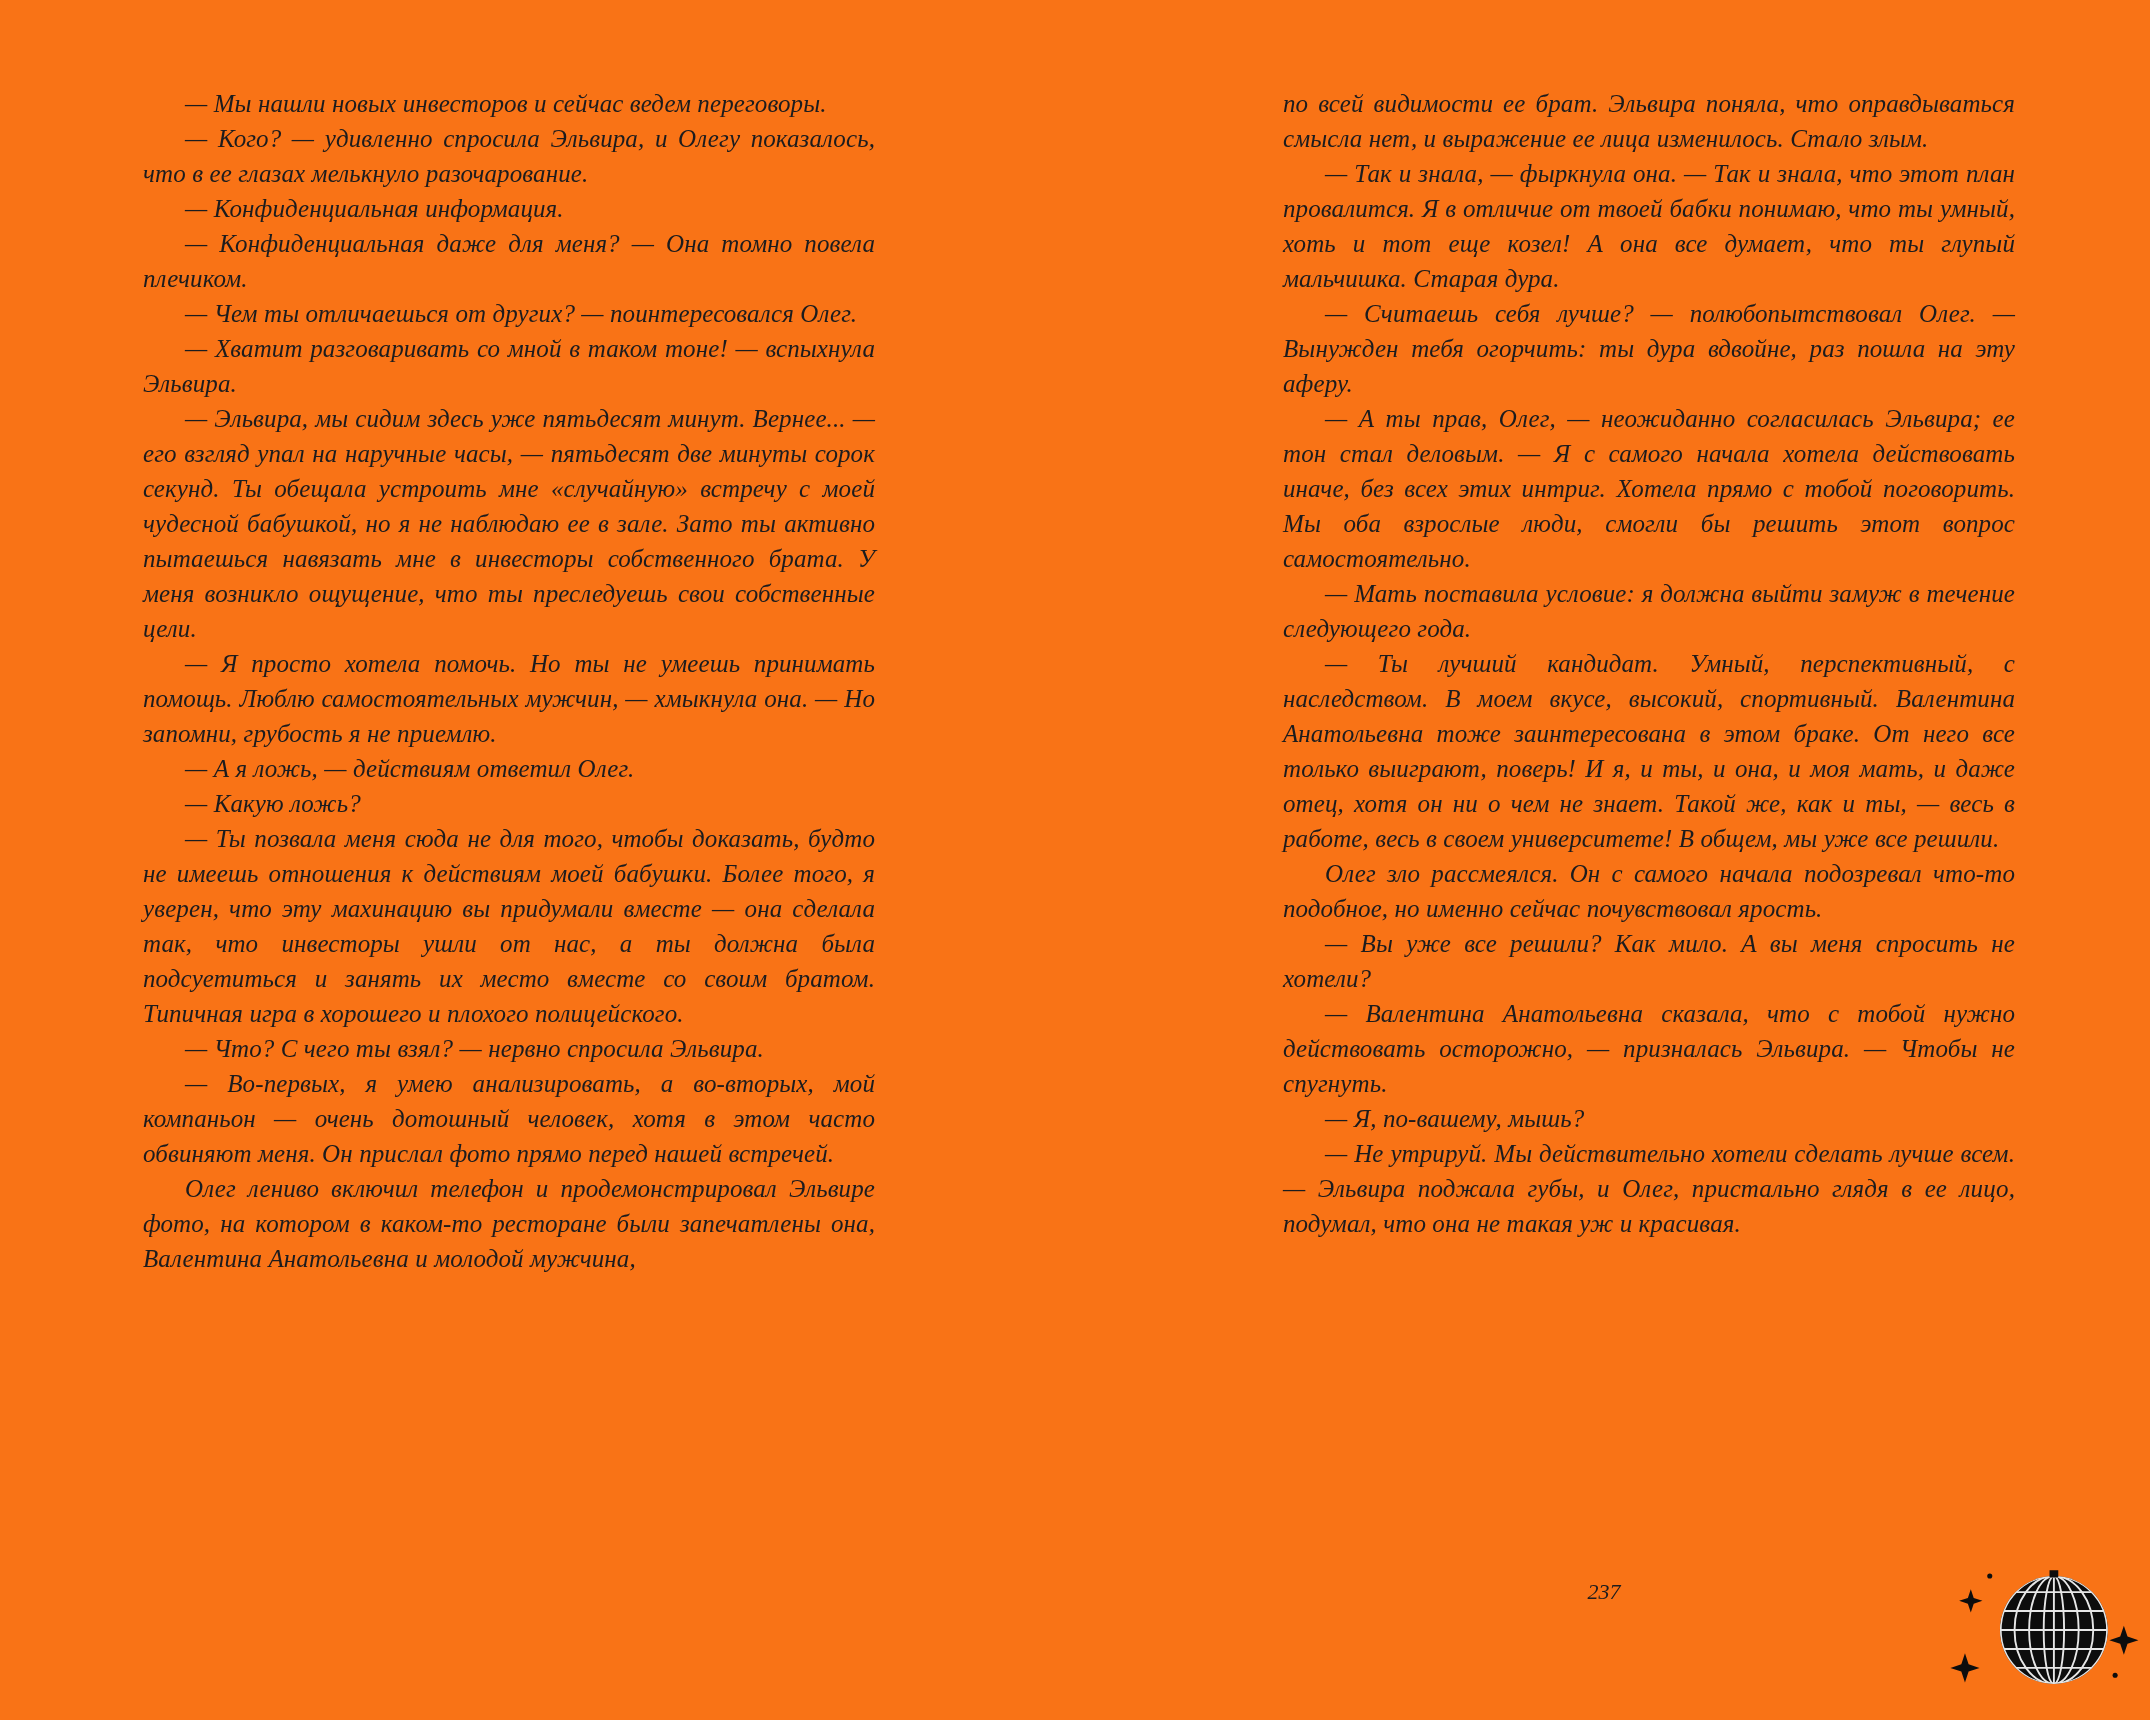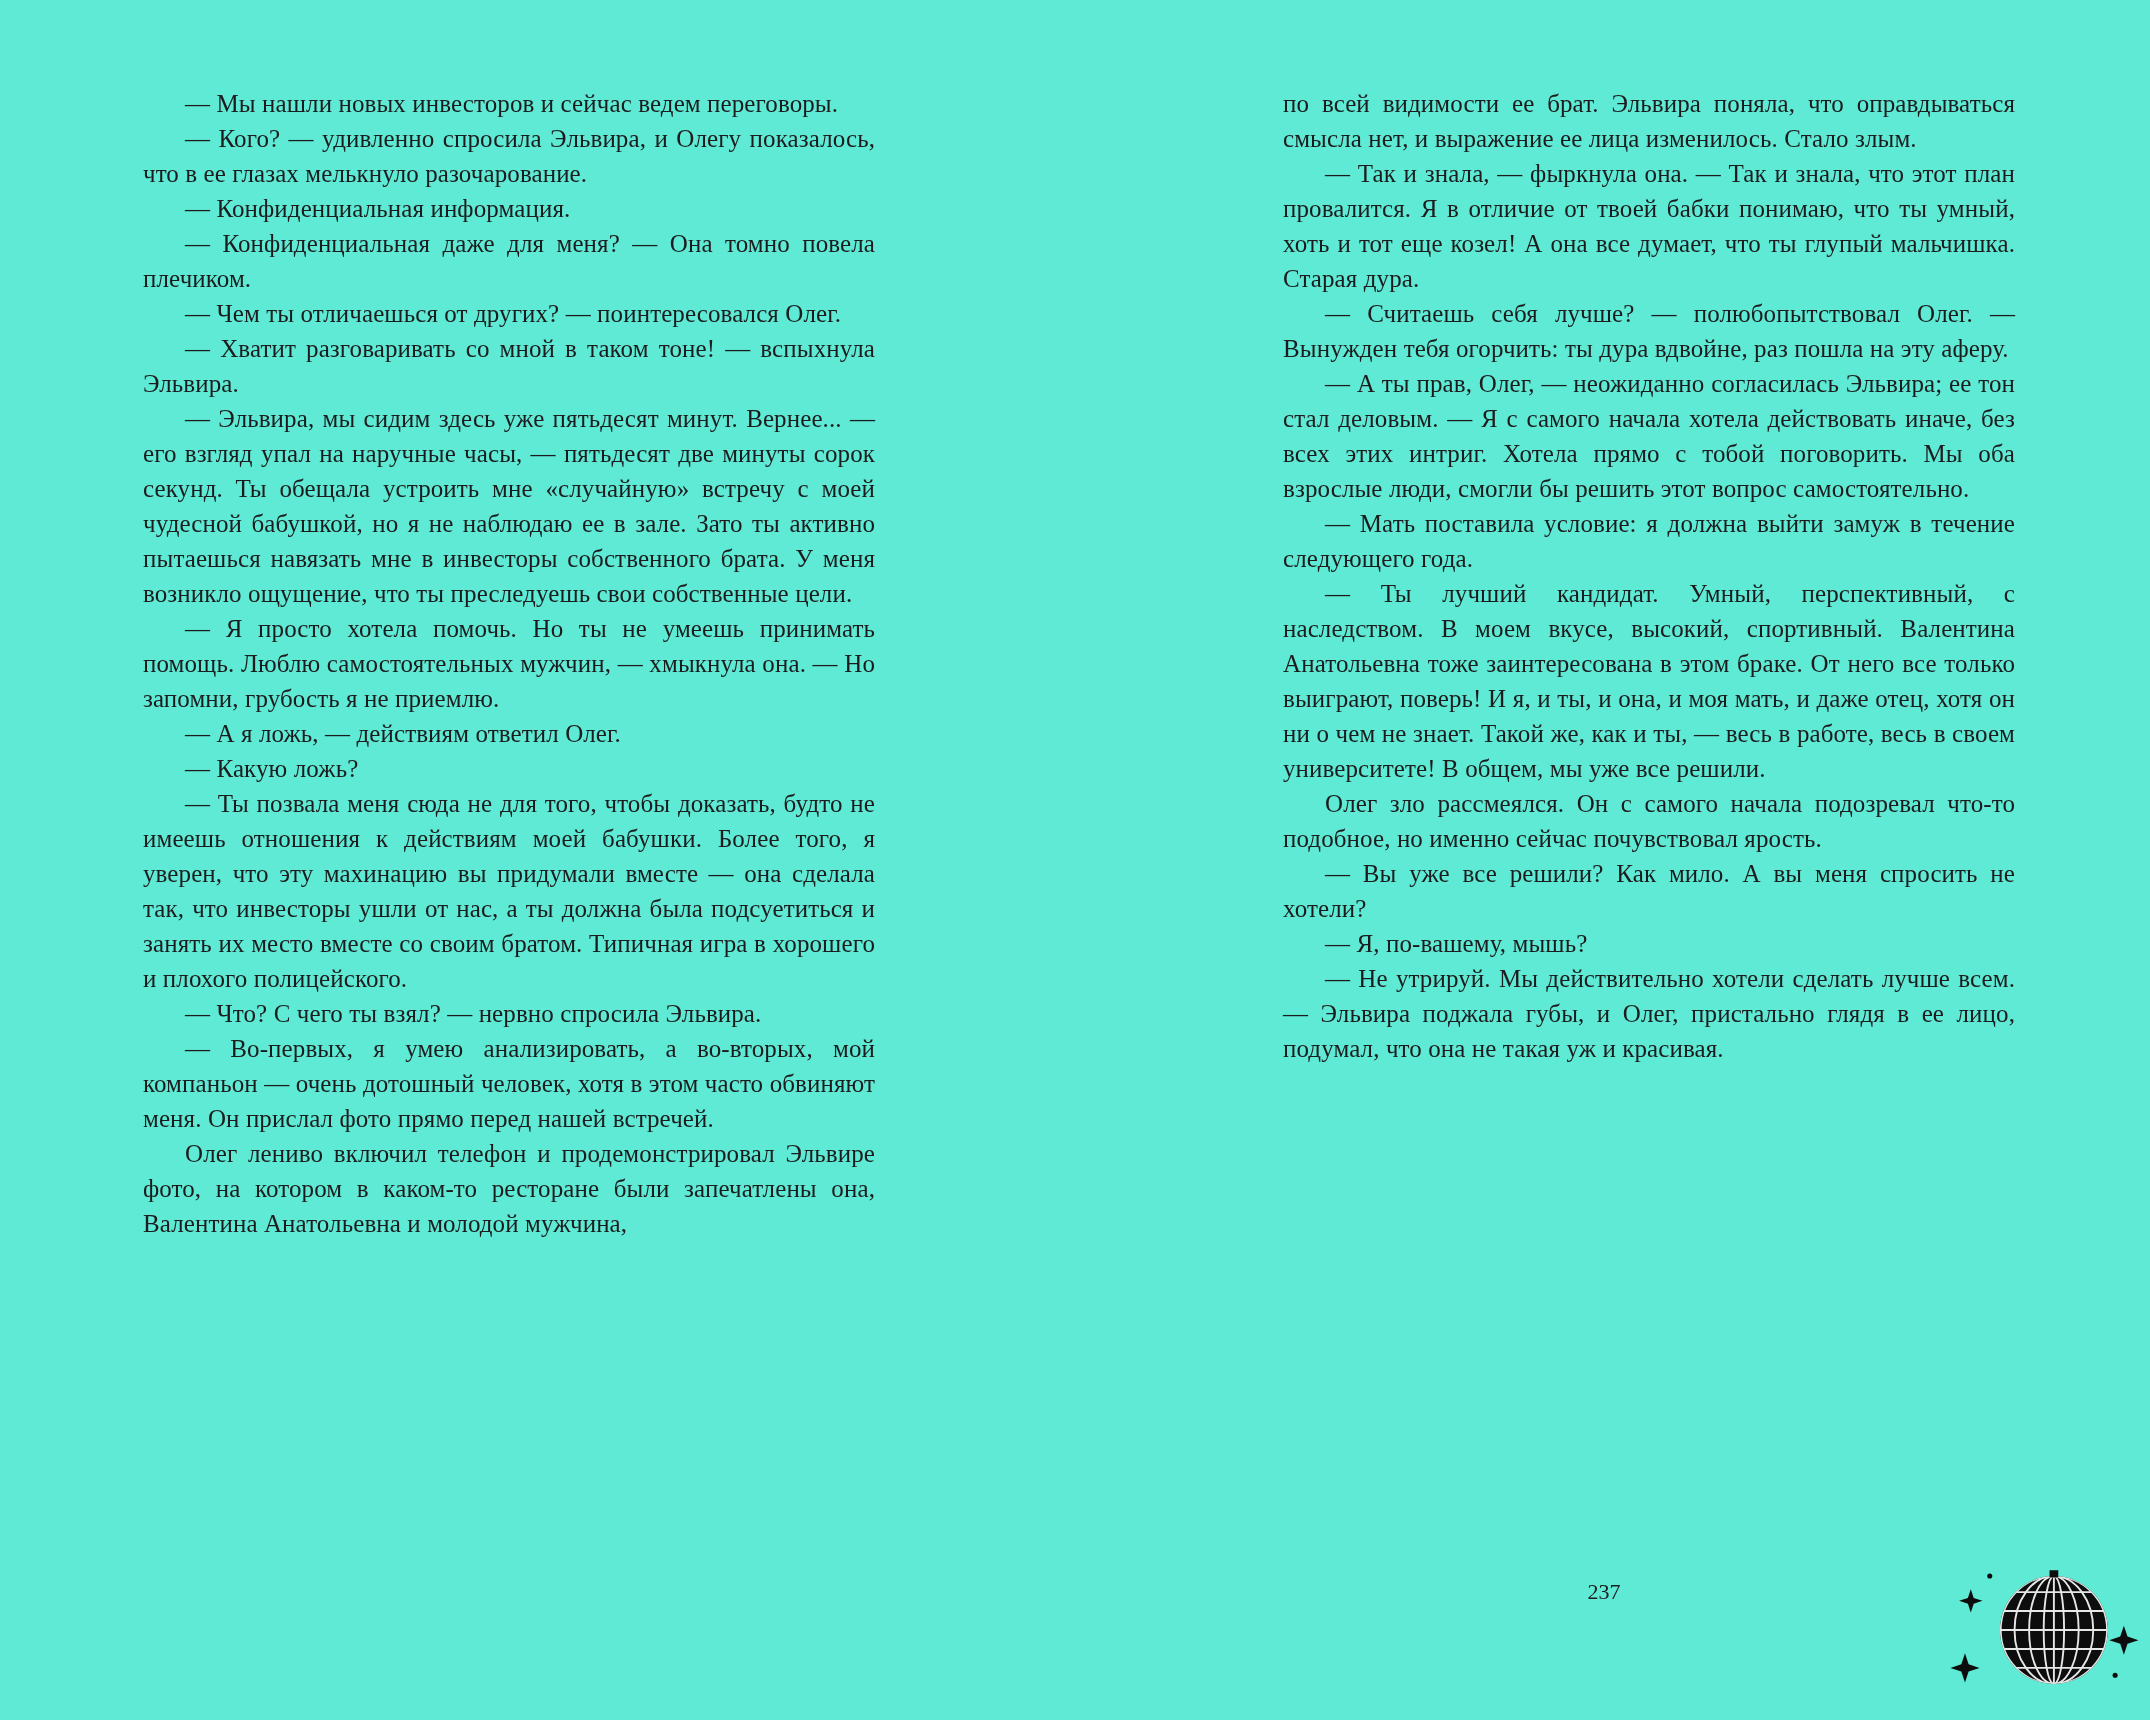--- a/index.html
+++ b/index.html
@@ -11,21 +11,22 @@
     position: relative;
     width: 2151px;
     height: 1720px;
     font-family: "Liberation Serif", "DejaVu Serif", serif;
     color: #1c1c1e;
     overflow: hidden;
   }
   .book-spread {
     position: absolute;
     inset: 0;
-    background: #5eead4;
+    background: #f97316;
+    font-style: italic;
   }
   .page-text {
     position: absolute;
     top: 86px;
     width: 732px;
     font-size: 25px;
     line-height: 35px;
     text-align: justify;
     letter-spacing: 0.1px;
   }
@@ -79,20 +80,21 @@
 
   <div class="page-text page-text--right">
       <p class="para">по всей видимости ее брат. Эльвира поняла, что оправдываться смысла нет, и выражение ее лица изменилось. Стало злым.</p>
       <p class="para indent">— Так и знала, — фыркнула она. — Так и знала, что этот план провалится. Я в отличие от твоей бабки понимаю, что ты умный, хоть и тот еще козел! А она все думает, что ты глупый мальчишка. Старая дура.</p>
       <p class="para indent">— Считаешь себя лучше? — полюбопытствовал Олег. — Вынужден тебя огорчить: ты дура вдвойне, раз пошла на эту аферу.</p>
       <p class="para indent">— А ты прав, Олег, — неожиданно согласилась Эльвира; ее тон стал деловым. — Я с самого начала хотела действовать иначе, без всех этих интриг. Хотела прямо с тобой поговорить. Мы оба взрослые люди, смогли бы решить этот вопрос самостоятельно.</p>
       <p class="para indent">— Мать поставила условие: я должна выйти замуж в течение следующего года.</p>
       <p class="para indent">— Ты лучший кандидат. Умный, перспективный, с наследством. В моем вкусе, высокий, спортивный. Валентина Анатольевна тоже заинтересована в этом браке. От него все только выиграют, поверь! И я, и ты, и она, и моя мать, и даже отец, хотя он ни о чем не знает. Такой же, как и ты, — весь в работе, весь в своем университете! В общем, мы уже все решили.</p>
       <p class="para indent">Олег зло рассмеялся. Он с самого начала подозревал что-то подобное, но именно сейчас почувствовал ярость.</p>
       <p class="para indent">— Вы уже все решили? Как мило. А вы меня спросить не хотели?</p>
+      <p class="para indent">— Валентина Анатольевна сказала, что с тобой нужно действовать осторожно, — призналась Эльвира. — Чтобы не спугнуть.</p>
       <p class="para indent">— Я, по-вашему, мышь?</p>
       <p class="para indent">— Не утрируй. Мы действительно хотели сделать лучше всем. — Эльвира поджала губы, и Олег, пристально глядя в ее лицо, подумал, что она не такая уж и красивая.</p>
     </div>
 
 
   <div class="page-number page-number--right">237</div>
 
   <div class="corner-decoration">
     <svg width="197" height="164" viewBox="0 0 270 225" xmlns="http://www.w3.org/2000/svg" aria-hidden="true">
       <defs>

